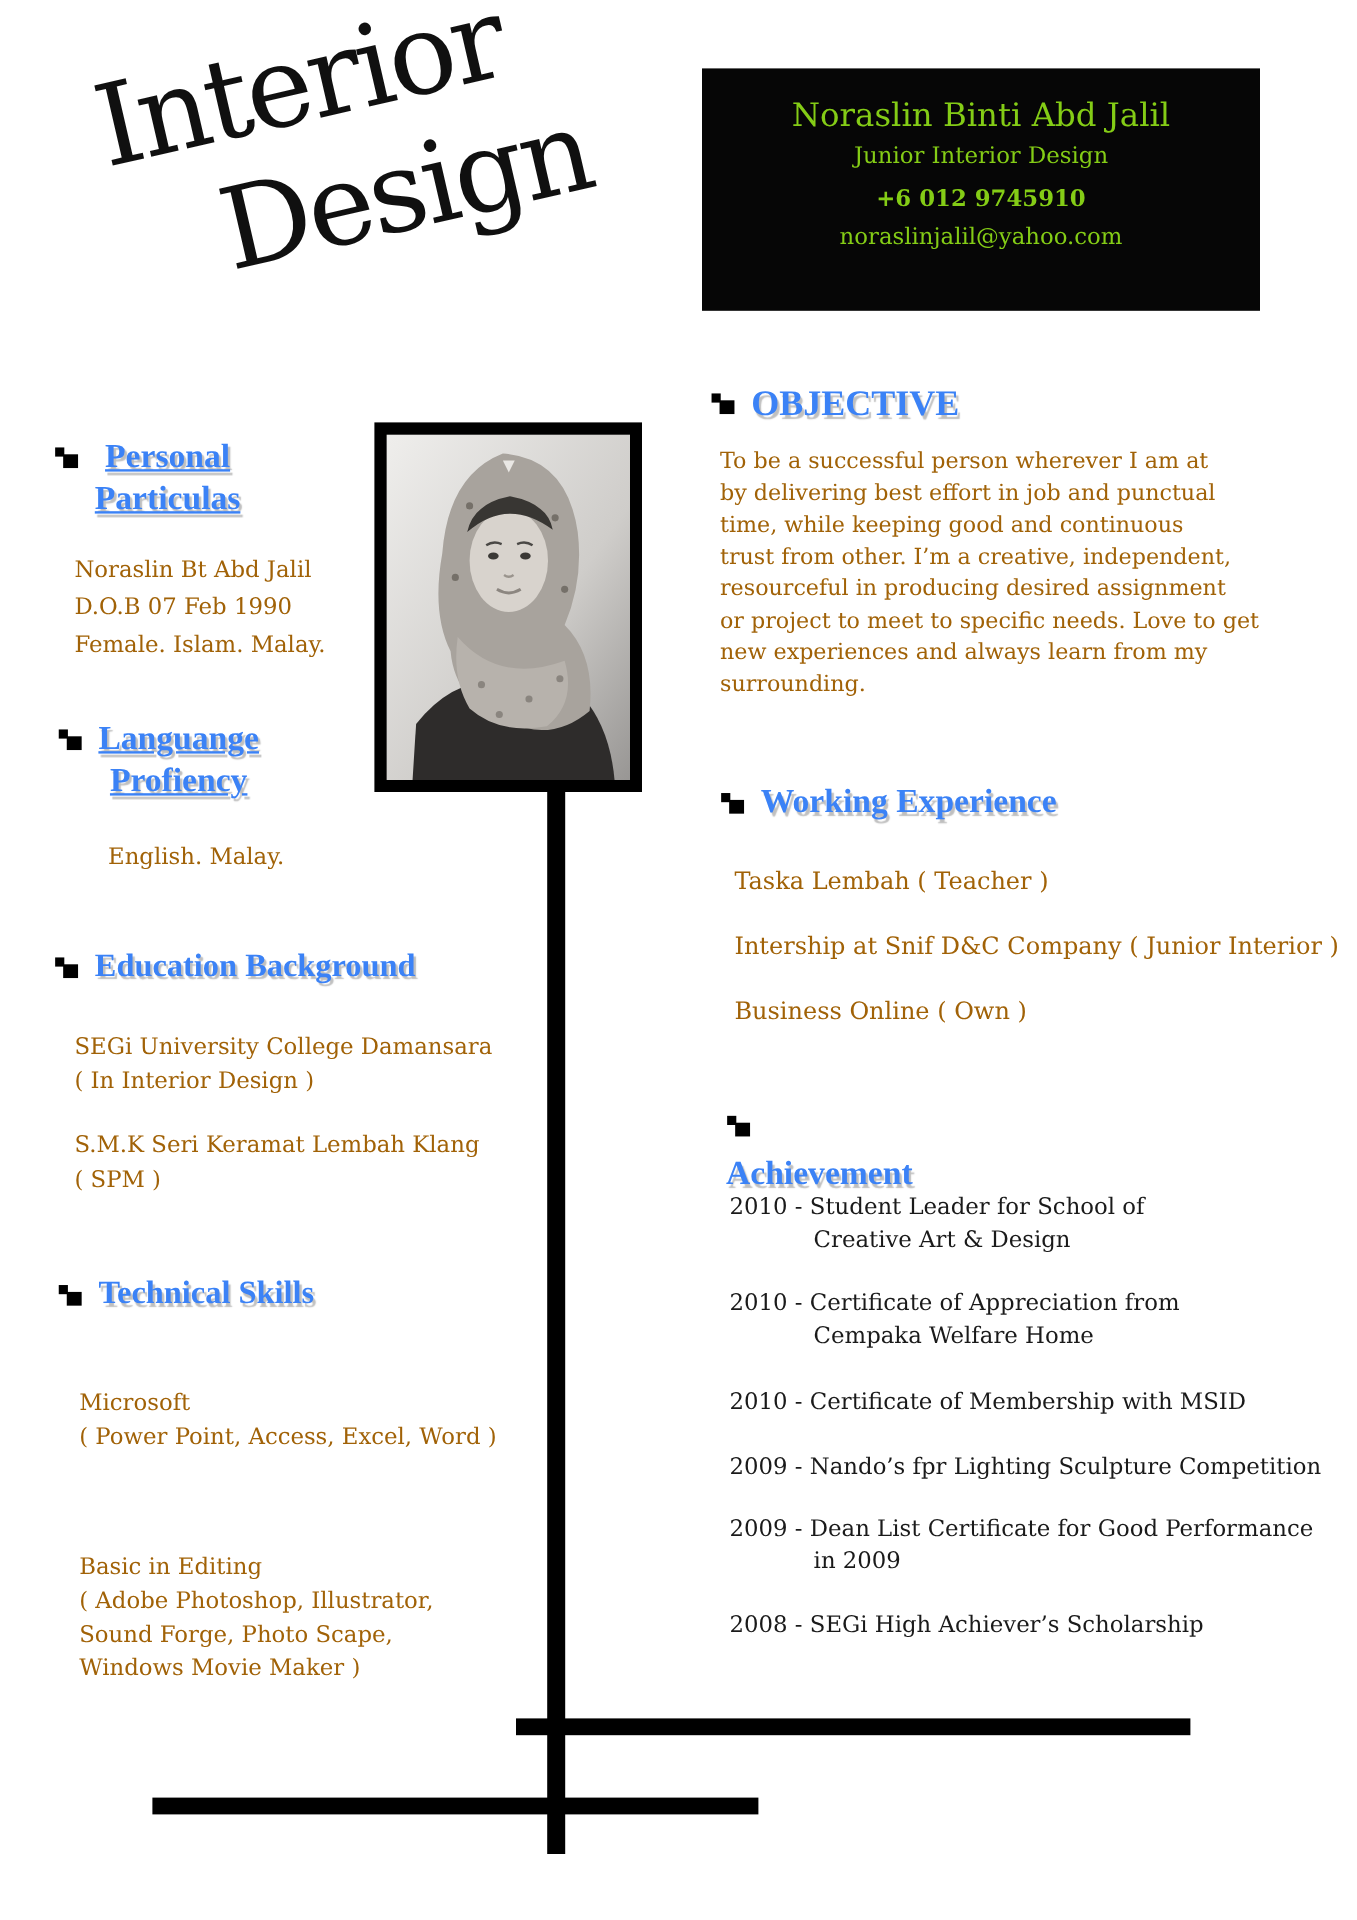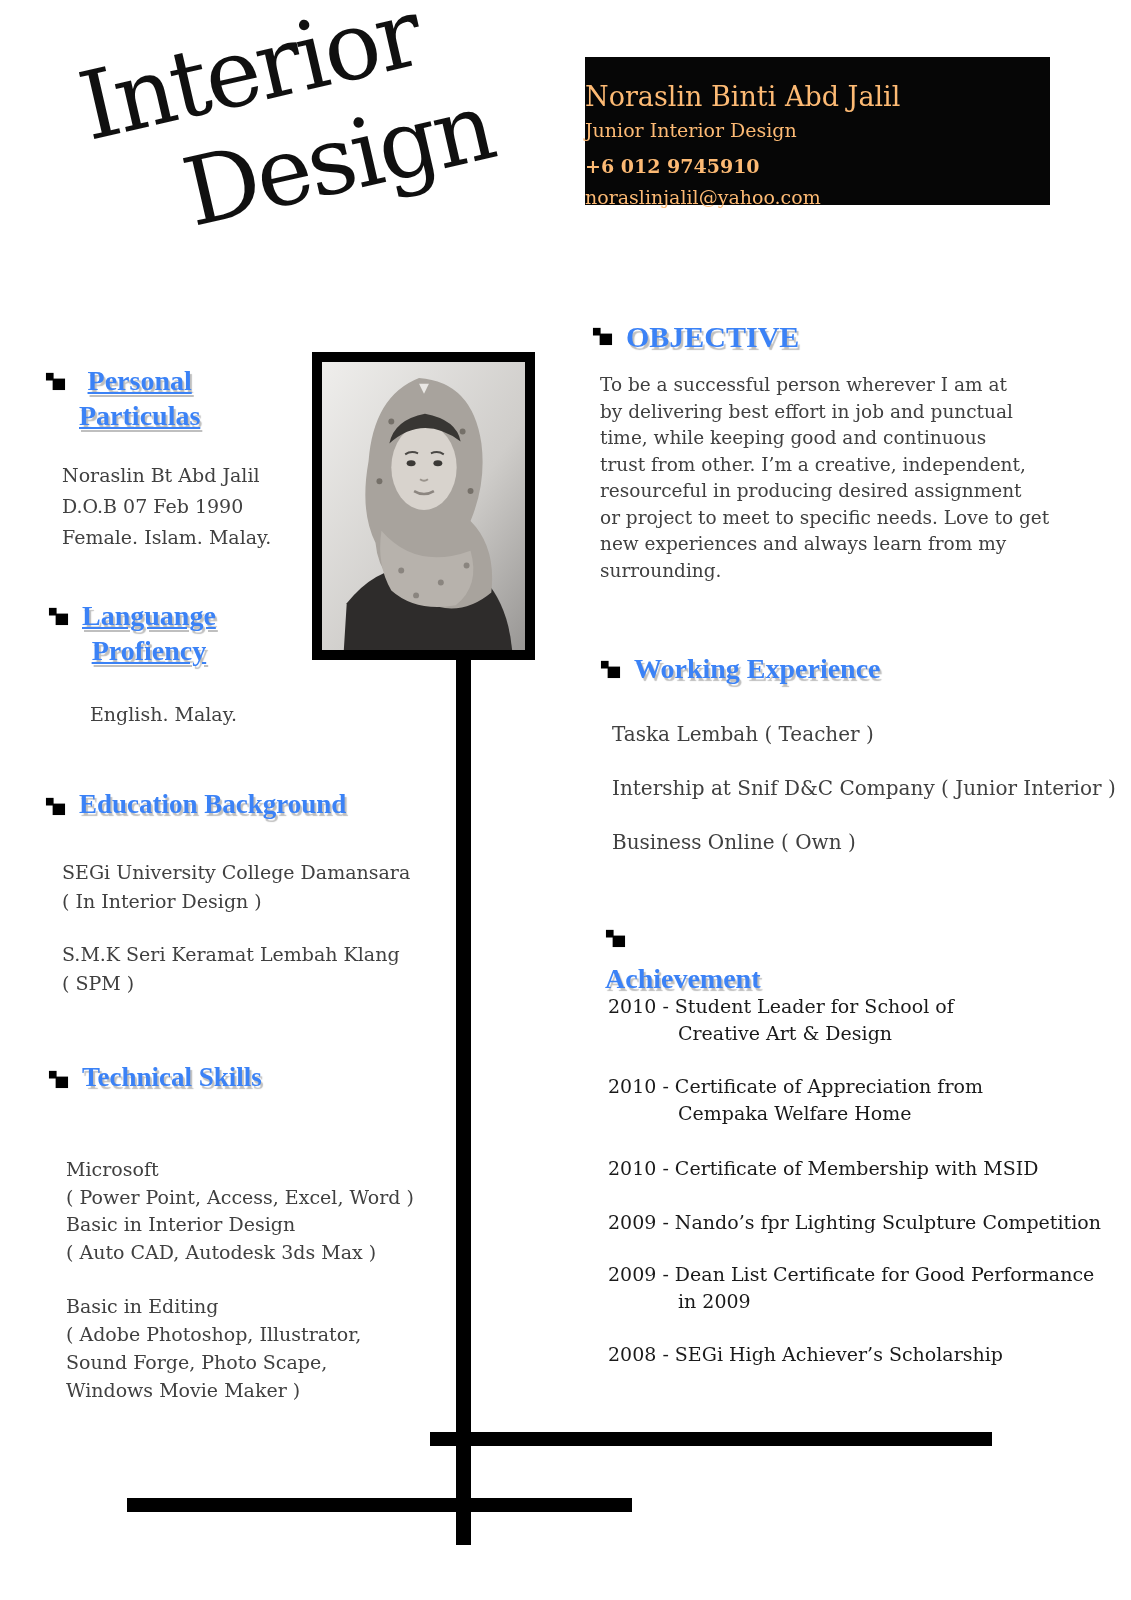--- a/index.html
+++ b/index.html
@@ -12,22 +12,22 @@
   
   .logo-word {
     position:absolute; font-family:"DejaVu Serif", serif; color:#101010;
     transform-origin:left center; letter-spacing:-3px; line-height:1;
   }
   .logo-interior { left:82px; top:62px;  font-size:94px; transform:rotate(-13deg); }
   .logo-design   { left:186px; top:148px; font-size:94px; transform:rotate(-13deg); }
 
   
   .contact-card {
-    position:absolute; left:585px; top:57px; width:465px; height:148px;
-    background:#060606; color:#fdba74; 
+    position:absolute; left:585px; top:57px; width:465px; height:202px;
+    background:#060606; color:#84cc16; text-align:center;
   }
   .contact-name  { margin-top:24px; font-size:27px; }
   .contact-title { margin-top:7px;  font-size:19px; }
   .contact-phone { margin-top:14px; font-size:19px;font-weight:bold; }
   .contact-email { margin-top:9px;  font-size:19px; }
 
   
   .photo-frame {
     position:absolute; left:312px; top:352px; width:223px; height:308px;
     background:#000; padding:10px;
@@ -50,21 +50,21 @@
 
   .h-personal    { left:45px;  top:363px;  font-size:28px; }
   .h-language    { left:48px;  top:598px;  font-size:28px; }
   .h-education   { left:45px;  top:788px;  font-size:27px; }
   .h-skills      { left:48px;  top:1061px; font-size:27px; }
   .h-objective   { left:592px; top:318px;  font-size:30px; }
   .h-experience  { left:600px; top:651px;  font-size:28px; }
   .h-achievement { left:605px; top:920px;  font-size:28px;flex-direction:column; }
 
   
-  .txt { position:absolute; font-size:19px; color:#404040; }
+  .txt { position:absolute; font-size:19px; color:#a16207; }
   .pre { white-space:pre-line; }
 
   .personal-lines  { left:62px; top:460px; line-height:31px; }
   .language-lines  { left:90px; top:703px; }
 
   .education-item-0 { left:62px; top:858px;  line-height:29px; }
   .education-item-1 { left:62px; top:940px;  line-height:29px; }
 
   .skills-item-0 { left:66px; top:1128px; line-height:28px;margin-top:27px; }
   .skills-item-1 { left:66px; top:1210px; line-height:28px; }
@@ -189,22 +189,20 @@
 
   <div class="heading h-skills">
     <svg class="bullet" width="21" height="21" viewBox="0 0 22 22" aria-hidden="true">
       <rect x="1" y="3" width="8" height="8" fill="#000"></rect>
         <rect x="8" y="9" width="13" height="12" fill="#000"></rect>
     </svg>
     <div>Technical Skills</div>
   </div>
   <div class="txt pre skills-item-0">Microsoft
 ( Power Point, Access, Excel, Word )</div>
-  <div class="txt pre skills-item-1">Basic in Interior Design
-( Auto CAD, Autodesk 3ds Max )</div>
   <div class="txt pre skills-item-2">Basic in Editing
 ( Adobe Photoshop, Illustrator,
 Sound Forge, Photo Scape,
 Windows Movie Maker )</div>
 
   <div class="heading h-objective">
     <svg class="bullet" width="21" height="21" viewBox="0 0 22 22" aria-hidden="true">
       <rect x="1" y="3" width="8" height="8" fill="#000"></rect>
         <rect x="8" y="9" width="13" height="12" fill="#000"></rect>
     </svg>

